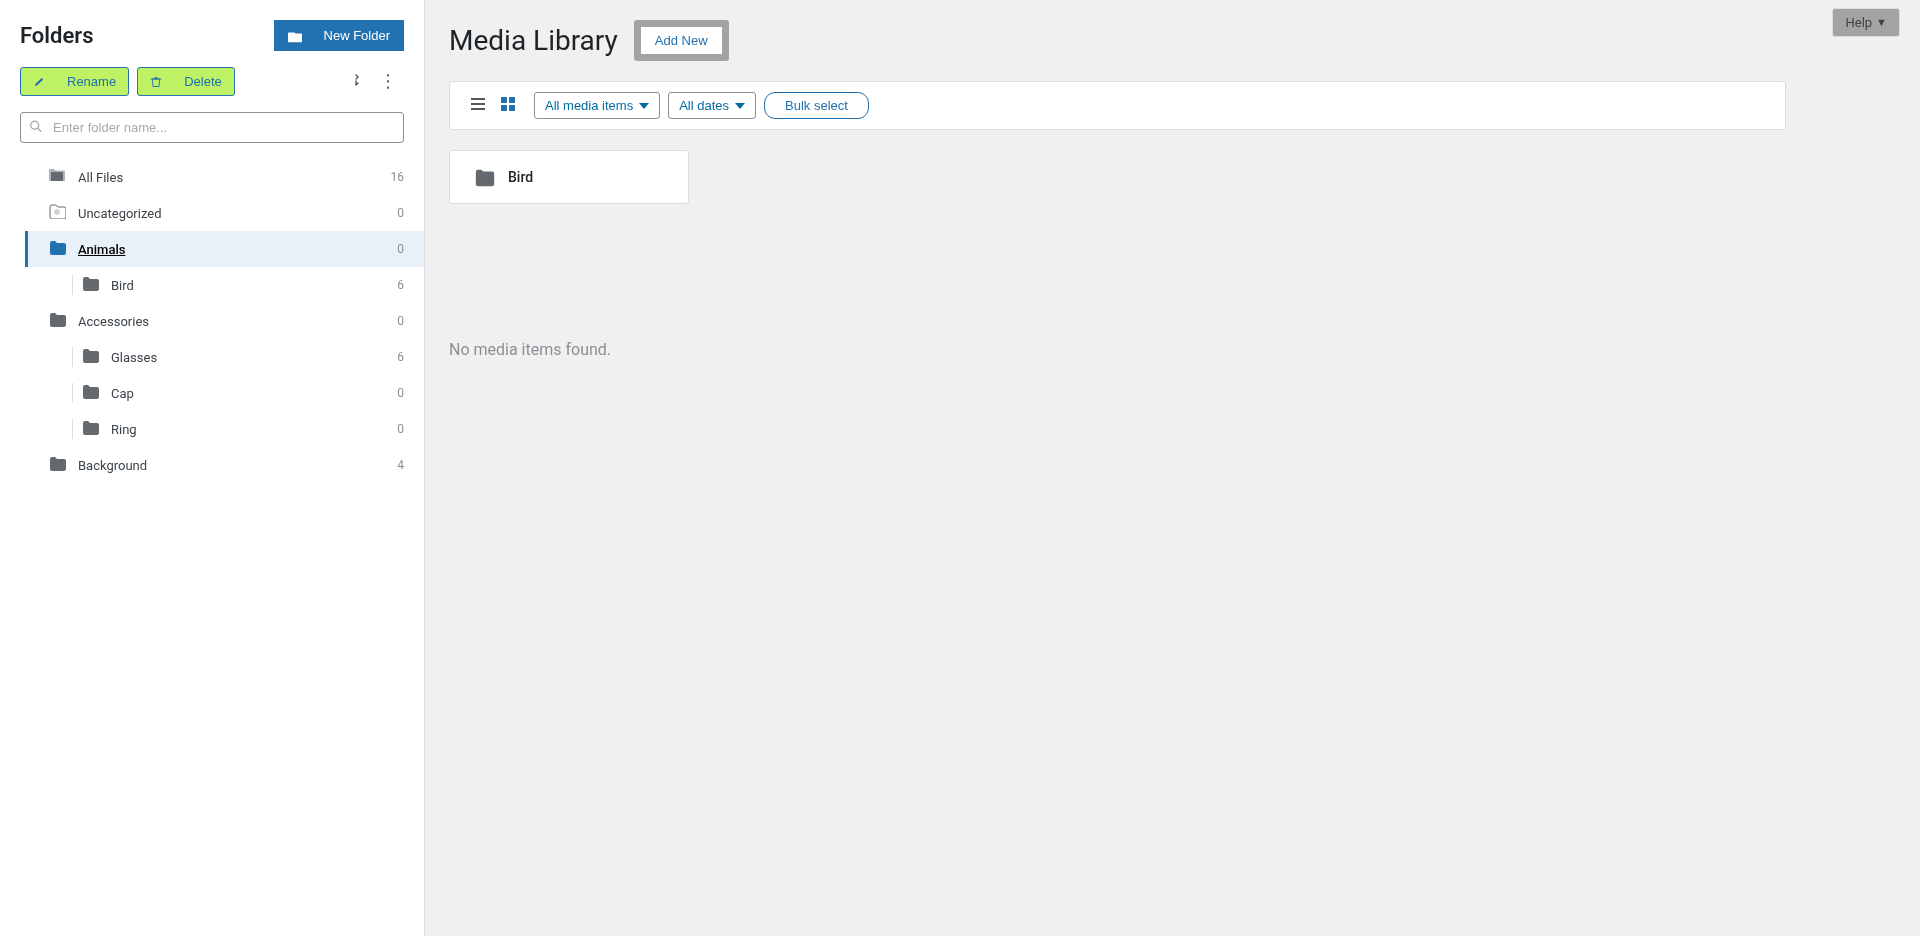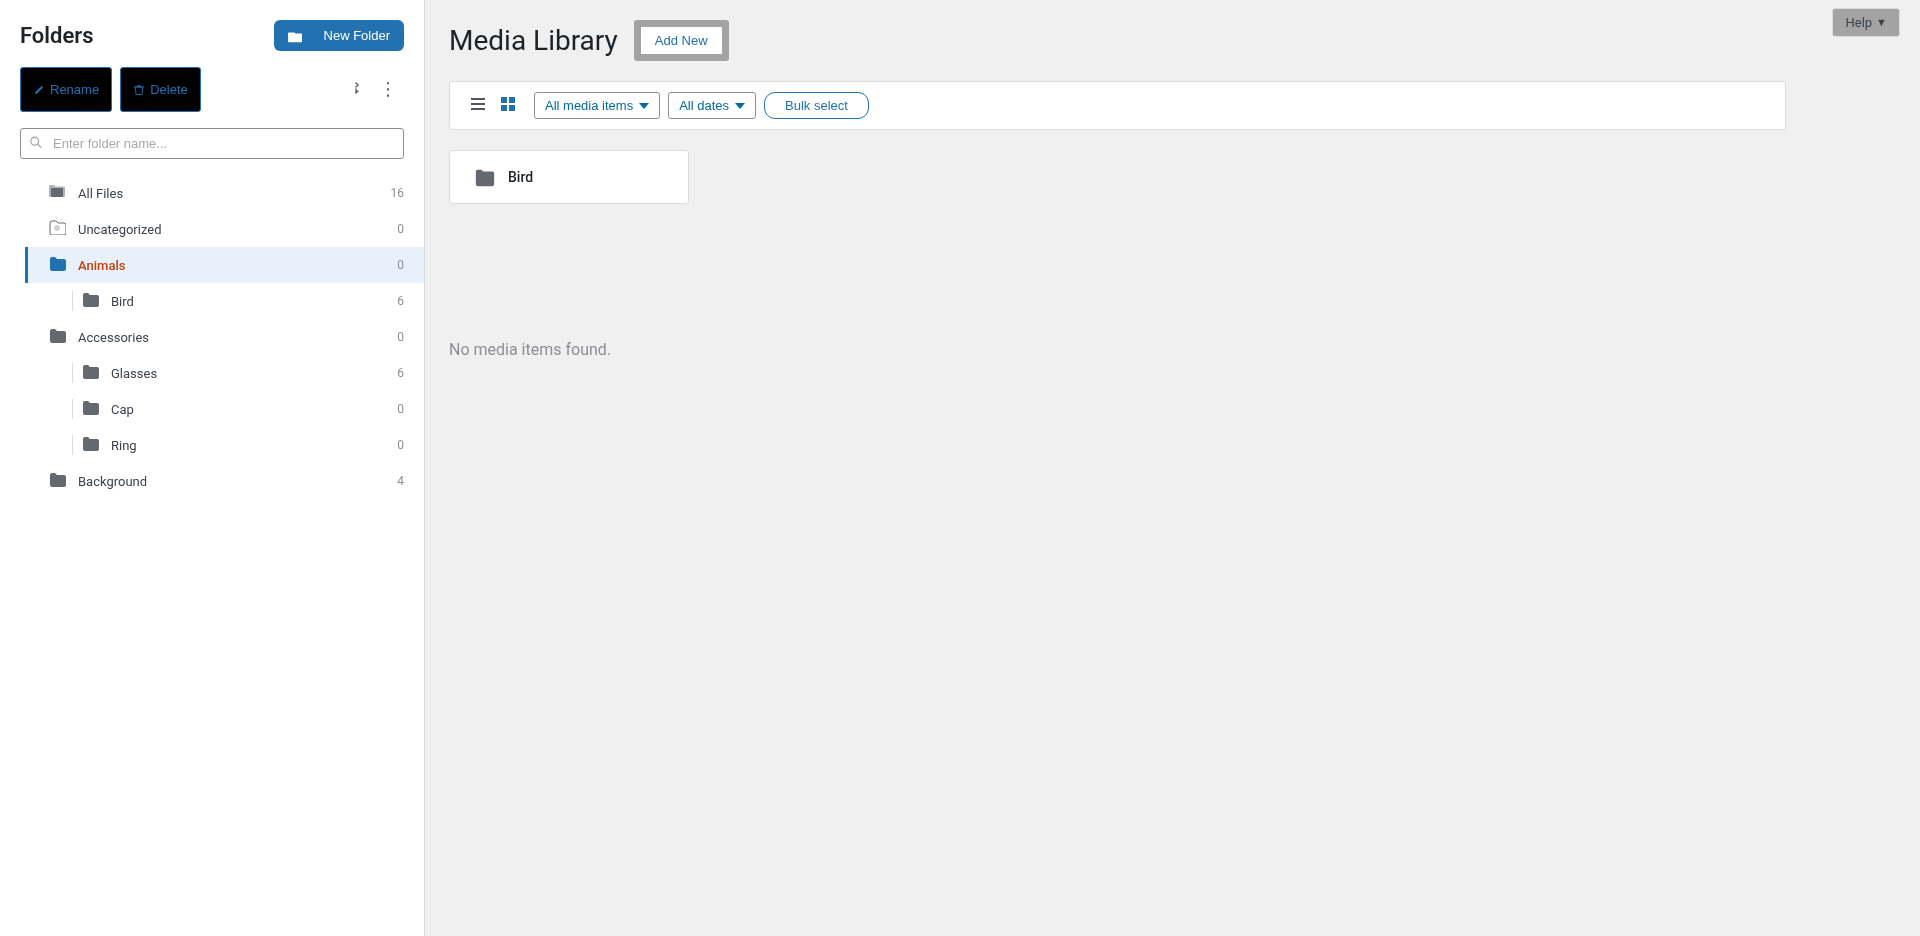--- a/index.html
+++ b/index.html
@@ -33,41 +33,41 @@
       font-weight: 600;
       color: #1d2327;
     }
     .new-folder-btn {
       display: flex;
       align-items: center;
       gap: 22px;
       background: #2271b1;
       color: #fff;
       border: none;
-      border-radius: 6px;
+      border-radius: 0;
       padding: 8px 14px;
       font-size: 13px;
       font-weight: 500;
       cursor: pointer;
     }
     .toolbar {
       display: flex;
       align-items: center;
       gap: 8px;
       padding: 0 20px 16px 20px;
     }
     .toolbar-btn {
       display: flex;
       align-items: center;
-      gap: 5px;
+      gap: 22px;
       border: 1px solid #2271b1;
-      background: #000000;
+      background: #bef264;
       color: #2271b1;
       border-radius: 3px;
-      padding: 14px 12px;
+      padding: 6px 12px;
       font-size: 13px;
       cursor: pointer;
     }
     .toolbar-spacer { flex: 1; }
     .sort-btn, .more-btn {
       background: none;
       border: none;
       color: #50575e;
       cursor: pointer;
       padding: 4px 6px;
@@ -113,21 +113,21 @@
       height: 20px;
       margin-right: 10px;
       flex-shrink: 0;
       color: #646970;
     }
     .folder-item.active .folder-icon { color: #2271b1; }
     .folder-item .folder-name {
       flex: 1;
       font-size: 13px;
     }
-    .folder-item.active .folder-name { color: #c2410c; font-weight: 500; }
+    .folder-item.active .folder-name { color: #000000; font-weight: 500; text-decoration: underline; }
     .folder-item .folder-count {
       font-size: 12px;
       color: #8c8f94;
       min-width: 20px;
       text-align: right;
     }
     .folder-item.indent1 { padding-left: 44px; }
     
     .main {
       flex: 1;

